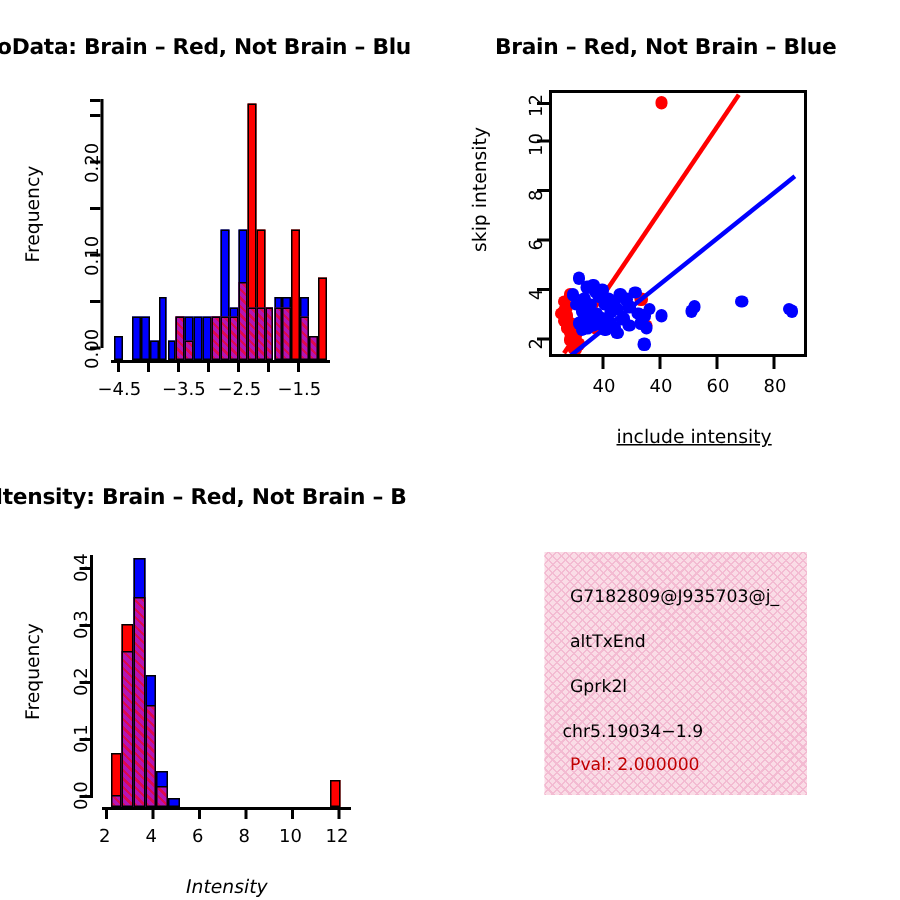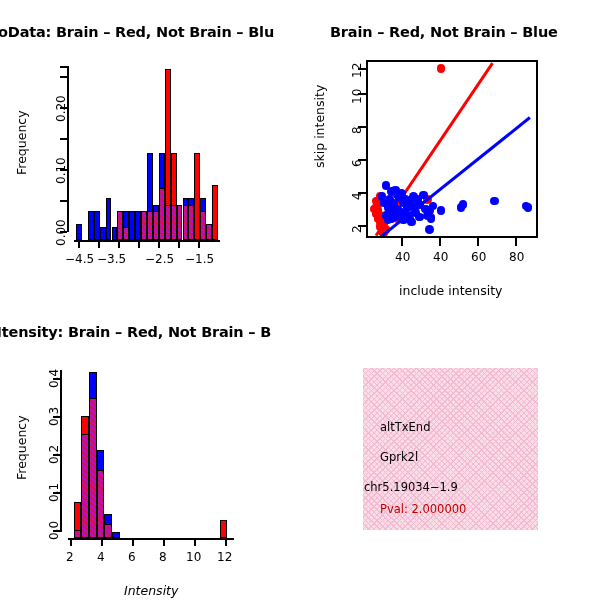--- a/index.html
+++ b/index.html
@@ -74,21 +74,21 @@
       <div class="axisline" style="left:-2px;top:174px;width:146px;height:2px;"></div>
       <div class="tickmark" style="left:2px;top:174px;width:2px;height:8px;"></div>
       <div class="tickmark" style="left:22px;top:174px;width:2px;height:8px;"></div>
       <div class="tickmark" style="left:42px;top:174px;width:2px;height:8px;"></div>
       <div class="tickmark" style="left:62px;top:174px;width:2px;height:8px;"></div>
       <div class="tickmark" style="left:82px;top:174px;width:2px;height:8px;"></div>
       <div class="tickmark" style="left:102px;top:174px;width:2px;height:8px;"></div>
       <div class="tickmark" style="left:122px;top:174px;width:2px;height:8px;"></div>
 
       <div class="tick" style="position:absolute;left:-11px;top:186px;">−4.5</div>
-      <div class="tick" style="position:absolute;left:21px;top:186px;">−3.5</div>
+      <div class="tick" style="position:absolute;left:32px;top:186px;">−3.5</div>
       <div class="tick" style="position:absolute;left:69px;top:186px;">−2.5</div>
       <div class="tick" style="position:absolute;left:109px;top:186px;">−1.5</div>
 
       <div id="ratio-bars" style="position:absolute;left:0;top:0;width:142px;height:175px;">
           <div class="bar blue" style="left: 0px; width: 5.91667px; bottom: auto; height: 16.1111px; top: 157.889px;"></div>
           <div class="bar blue" style="left: 11.8333px; width: 5.91667px; bottom: auto; height: 29px; top: 145px;"></div>
           <div class="bar blue" style="left: 17.75px; width: 5.91667px; bottom: auto; height: 29px; top: 145px;"></div>
           <div class="bar blue" style="left: 23.6667px; width: 5.91667px; bottom: auto; height: 12.8889px; top: 161.111px;"></div>
           <div class="bar blue" style="left: 29.5833px; width: 5.91667px; bottom: auto; height: 41.8889px; top: 132.111px;"></div>
           <div class="bar blue" style="left: 35.5px; width: 5.91667px; bottom: auto; height: 12.8889px; top: 161.111px;"></div>
@@ -125,21 +125,21 @@
         </div>
     </div>
   </div>
 
   <div class="panel" style="left:300px;top:0;width:300px;height:300px;">
 
     <div class="title" style="position:absolute;left:30px;top:24px;">Brain – Red, Not Brain – Blue</div>
 
     <div class="axlab vert" style="position:absolute;left:12px;top:168px;transform:rotate(-90deg);">skip intensity</div>
 
-    <div class="axlab" style="position:absolute;left:99px;top:283px;">include intensity</div>
+    <div class="axlab" style="position:absolute;left:111px;top:283px;text-decoration:underline;">include intensity</div>
 
     <div class="plotbox" style="left:66px;top:60px;width:172px;height:178px;border:2.2px solid #000;background:#fff;overflow:hidden;">
       <div id="scatter-content" style="position:absolute;left:0;top:0;width:100%;height:100%;">
           <div class="fitline" style="left: 7.90588px; top: 172.418px; width: 208.15px; border-top: 3.4px solid rgb(255, 0, 0); transform: rotate(-55.9283deg);"></div>
           <div class="dot red" style="width: 8.5px; height: 8.5px; left: 68.8794px; top: 2.07727px;"></div>
           <div class="dot red" style="width: 8.5px; height: 8.5px; left: 1.67941px; top: 142.859px;"></div>
           <div class="dot red" style="width: 8.5px; height: 8.5px; left: 3.65588px; top: 141.277px;"></div>
           <div class="dot red" style="width: 8.5px; height: 8.5px; left: 5.63235px; top: 144.441px;"></div>
           <div class="dot red" style="width: 8.5px; height: 8.5px; left: 7.60882px; top: 130.205px;"></div>
           <div class="dot red" style="width: 8.5px; height: 8.5px; left: 5.63235px; top: 152.35px;"></div>
@@ -287,20 +287,21 @@
           <div class="bar blue" style="left: 38.4259px; width: 7.68519px; bottom: auto; height: 24px; top: 144px;"></div>
           <div class="bar purple" style="left: 38.4259px; width: 7.68519px; bottom: auto; height: 14px; top: 154px;"></div>
           <div class="bar blue" style="left: 46.1111px; width: 7.68519px; bottom: auto; height: 6px; top: 162px;"></div>
           <div class="bar red" style="left: 153.704px; width: 7.68519px; bottom: auto; height: 18px; top: 150px;"></div>
         </div>
     </div>
   </div>
 
   <div class="panel" style="left:300px;top:300px;width:300px;height:300px;">
     <div class="infobox" style="left:63px;top:68px;width:175px;height:162px;">
+      <div class="infoline" style="left:17px;top:22px;">G7182809@J935703@j_</div>
       <div class="infoline" style="left:17px;top:52px;">altTxEnd</div>
       <div class="infoline" style="left:17px;top:82px;">Gprk2l</div>
-      <div class="infoline" style="left:1px;top:112px;">chr5.19034−1.9</div>
+      <div class="infoline" style="left:12px;top:112px;">chr5.19034−1.9</div>
       <div class="infoline pval" style="left:17px;top:134px;">Pval: 2.000000</div>
     </div>
   </div>
 
 </div>
 
 </body></html>

